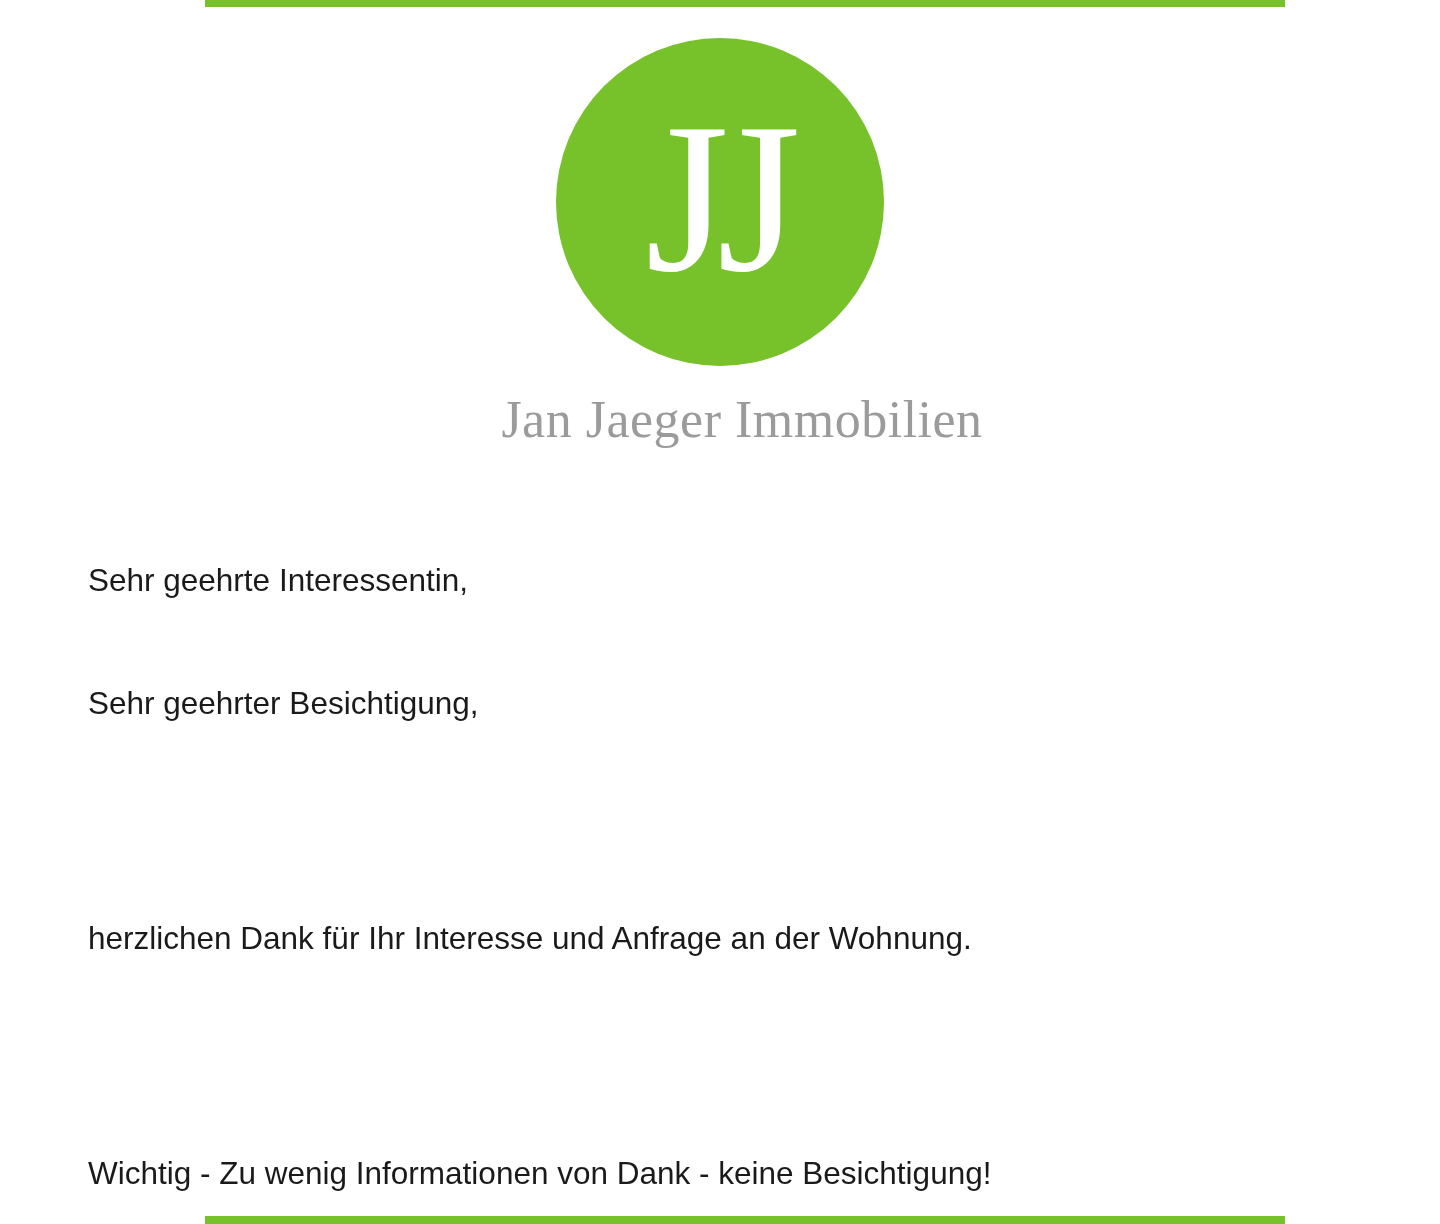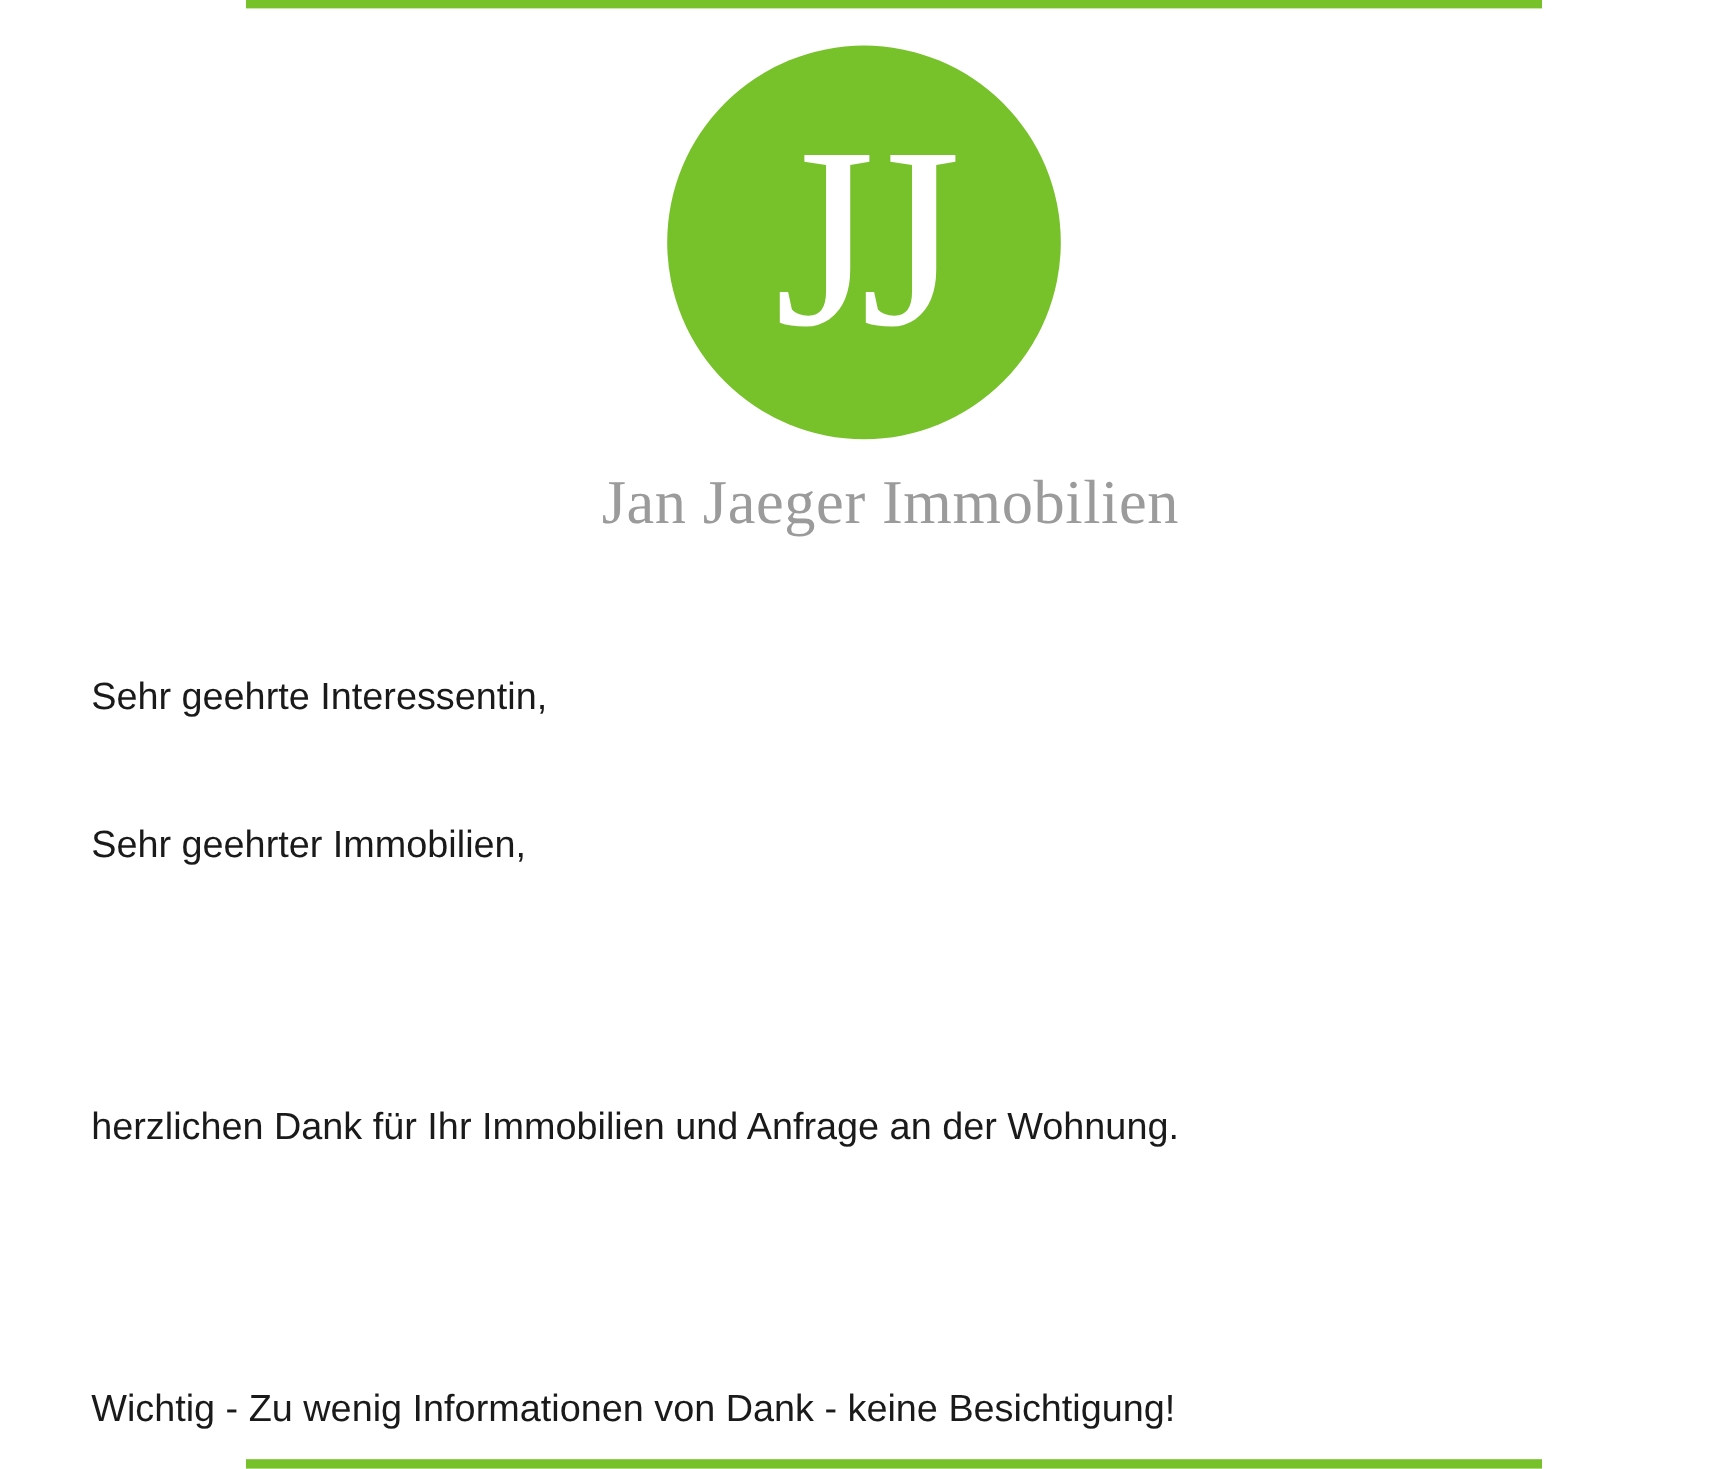--- a/index.html
+++ b/index.html
@@ -80,21 +80,21 @@
     position: absolute;
     top: 478px;
     left: 72px;
     width: 1330px;
     color: #1a1a1a;
     font-size: 31.5px;
     line-height: 41px;
   }
 
   .para {
-    margin: 0 0 30px 4px;
+    margin: 0 0 30px 16px;
     white-space: pre-wrap;
   }
   .para:last-child { margin-bottom: 0; }
 
   .line { display: block; }
 </style>
 </head>
 <body>
 
 <div class="top-bar"></div>
@@ -103,25 +103,25 @@
   <div class="logo-circle">
     <span class="logo-monogram">JJ</span>
   </div>
   <div class="brand-name">Jan Jaeger Immobilien</div>
 </div>
 
 <div class="letter-body">
 
   <p class="para">
     <span class="line">Sehr geehrte Interessentin,</span>
-    <span class="line">Sehr geehrter Immobilien,</span>
+    <span class="line">Sehr geehrter Besichtigung,</span>
   </p>
 
   <p class="para">
-    <span class="line">herzlichen Dank für Ihr Immobilien und Anfrage an der Wohnung.</span>
+    <span class="line">herzlichen Dank für Ihr Interesse und Anfrage an der Wohnung.</span>
   </p>
 
   <p class="para">
     <span class="line">Wichtig - Zu wenig Informationen von Dank - keine Besichtigung!</span>
     
     
   </p>
 
 </div>
 

